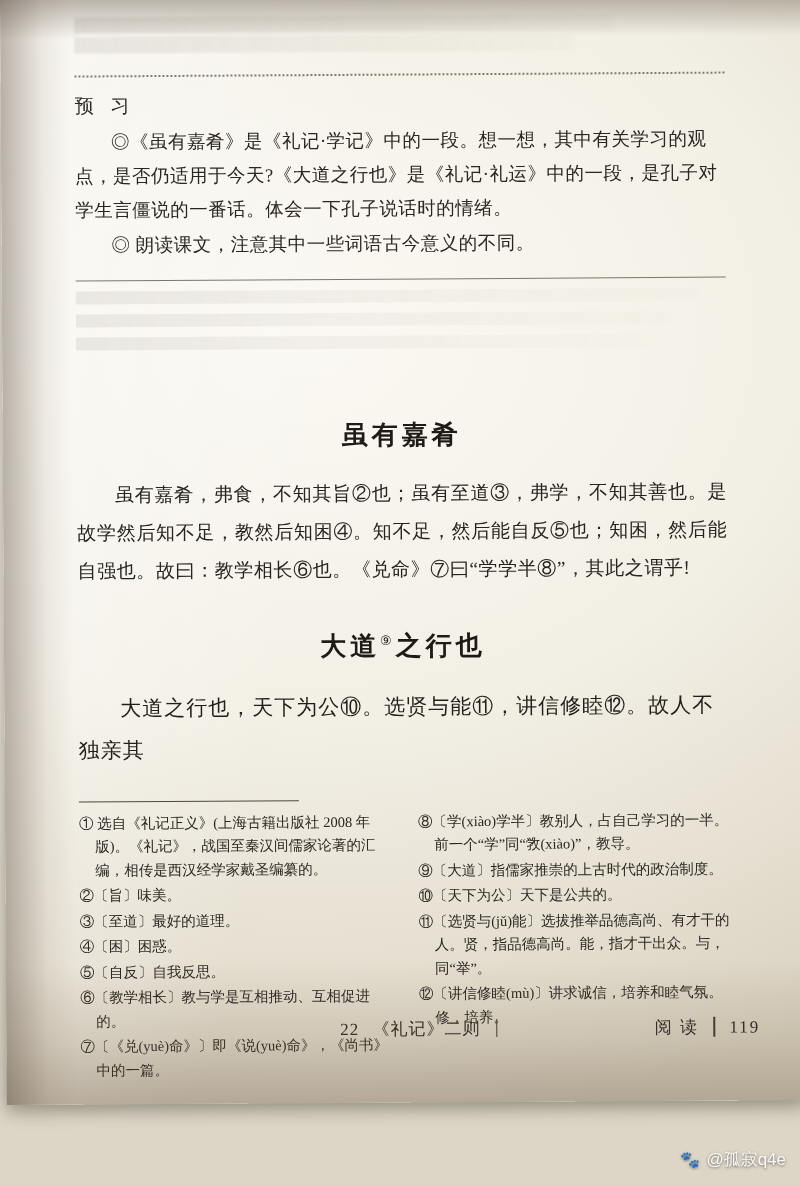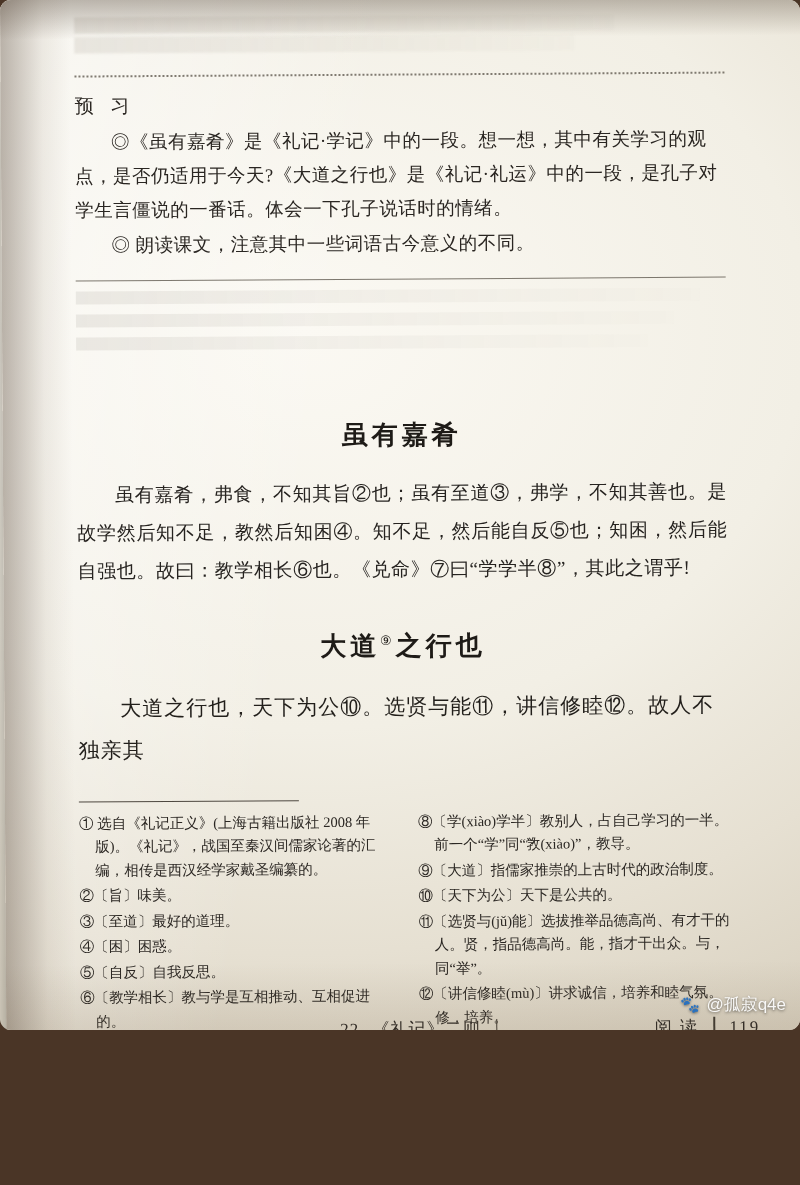--- a/index.html
+++ b/index.html
@@ -9,25 +9,24 @@
   body {
     width: 800px;
     height: 1185px;
     overflow: hidden;
     background: #4a3526;
     font-family: "Liberation Serif", serif;
   }
   .photo {
     position: relative;
     width: 800px;
-    height: 1030px;
+    height: 1185px;
     background:
       radial-gradient(ellipse 900px 700px at 45% 35%, #f3efe6 0%, #eae5d9 55%, #ddd6c6 100%);
     overflow: hidden;
-    border-radius: 11px;
   }
   
   .table-bg {
     position: absolute;
     left: 0; right: 0; bottom: 0;
     height: 150px;
     background: linear-gradient(180deg, #6b destek 0%, #5a4030 0%, #402b1e 60%, #33221a 100%);
   }
   .page {
     position: absolute;

